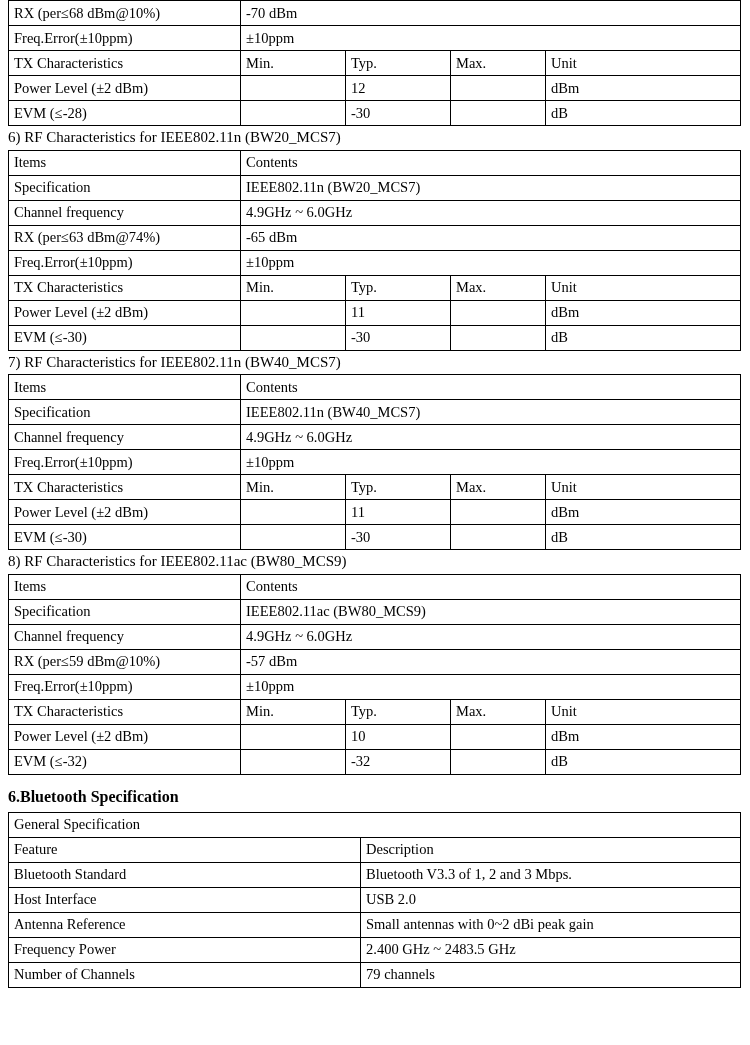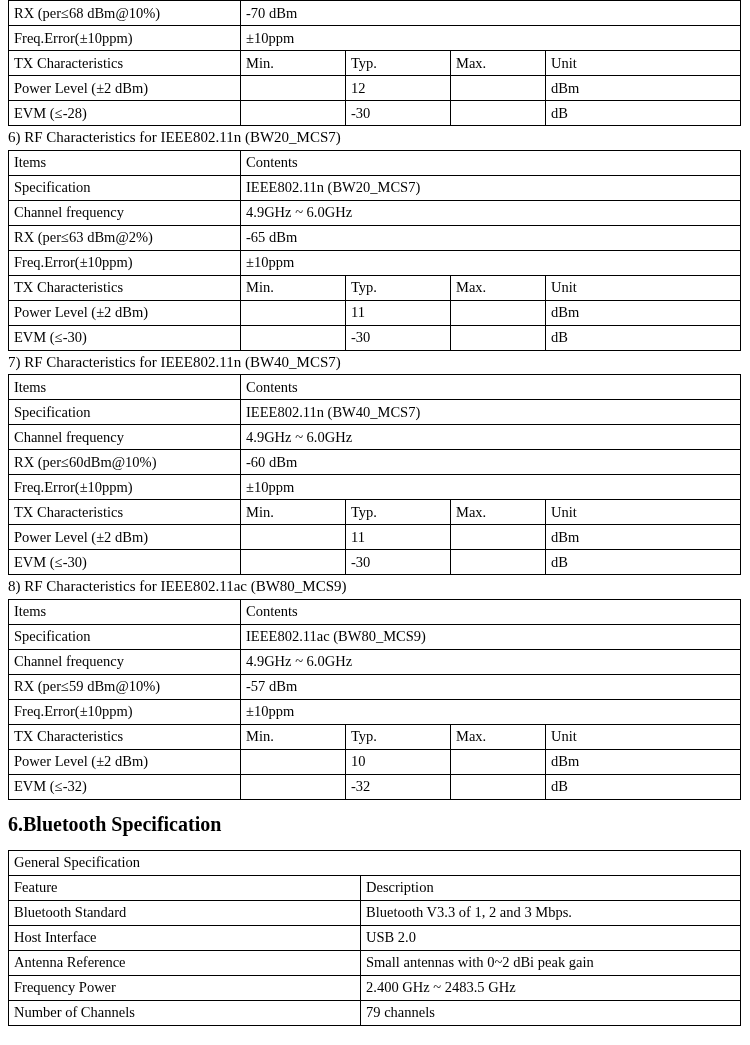--- a/index.html
+++ b/index.html
@@ -40,23 +40,23 @@
   td.l { text-align: left; }
   .sect-title {
     font-size: 15px;
     line-height: 1.3;
     padding: 2px 0 2px 0;
     margin: 0;
     white-space: nowrap;
   }
   h2.bt-title {
     font-family: "Liberation Serif", "DejaVu Serif", serif;
-    font-size: 20px;
+    font-size: 16px;
     font-weight: bold;
-    margin: 12px 0 14px 0;
+    margin: 12px 0 6px 0;
     padding: 0;
     line-height: 1.2;
   }
   
   .rf col.c1 { width: 232px; }
   .rf col.c2 { width: 105px; }
   .rf col.c3 { width: 105px; }
   .rf col.c4 { width: 95px; }
   .rf col.c5 { width: 195px; }
   
@@ -125,21 +125,21 @@
       </tr>
       <tr>
         <td class="l">Specification</td>
         <td class="l" colspan="4">IEEE802.11n (BW20_MCS7)</td>
       </tr>
       <tr>
         <td class="l">Channel frequency</td>
         <td class="l" colspan="4">4.9GHz ~ 6.0GHz</td>
       </tr>
       <tr>
-        <td class="l">RX (per≤63 dBm@2%)</td>
+        <td class="l">RX (per≤63 dBm@74%)</td>
         <td class="l" colspan="4">-65 dBm</td>
       </tr>
       <tr>
         <td class="l">Freq.Error(±10ppm)</td>
         <td class="l" colspan="4">±10ppm</td>
       </tr>
       <tr>
         <td class="l">TX Characteristics</td>
         <td class="c">Min.</td>
         <td class="c">Typ.</td>
@@ -179,24 +179,20 @@
       </tr>
       <tr>
         <td class="l">Specification</td>
         <td class="l" colspan="4">IEEE802.11n (BW40_MCS7)</td>
       </tr>
       <tr>
         <td class="l">Channel frequency</td>
         <td class="l" colspan="4">4.9GHz ~ 6.0GHz</td>
       </tr>
       <tr>
-        <td class="l">RX (per≤60dBm@10%)</td>
-        <td class="l" colspan="4">-60 dBm</td>
-      </tr>
-      <tr>
         <td class="l">Freq.Error(±10ppm)</td>
         <td class="l" colspan="4">±10ppm</td>
       </tr>
       <tr>
         <td class="l">TX Characteristics</td>
         <td class="c">Min.</td>
         <td class="c">Typ.</td>
         <td class="c">Max.</td>
         <td class="c">Unit</td>
       </tr>

